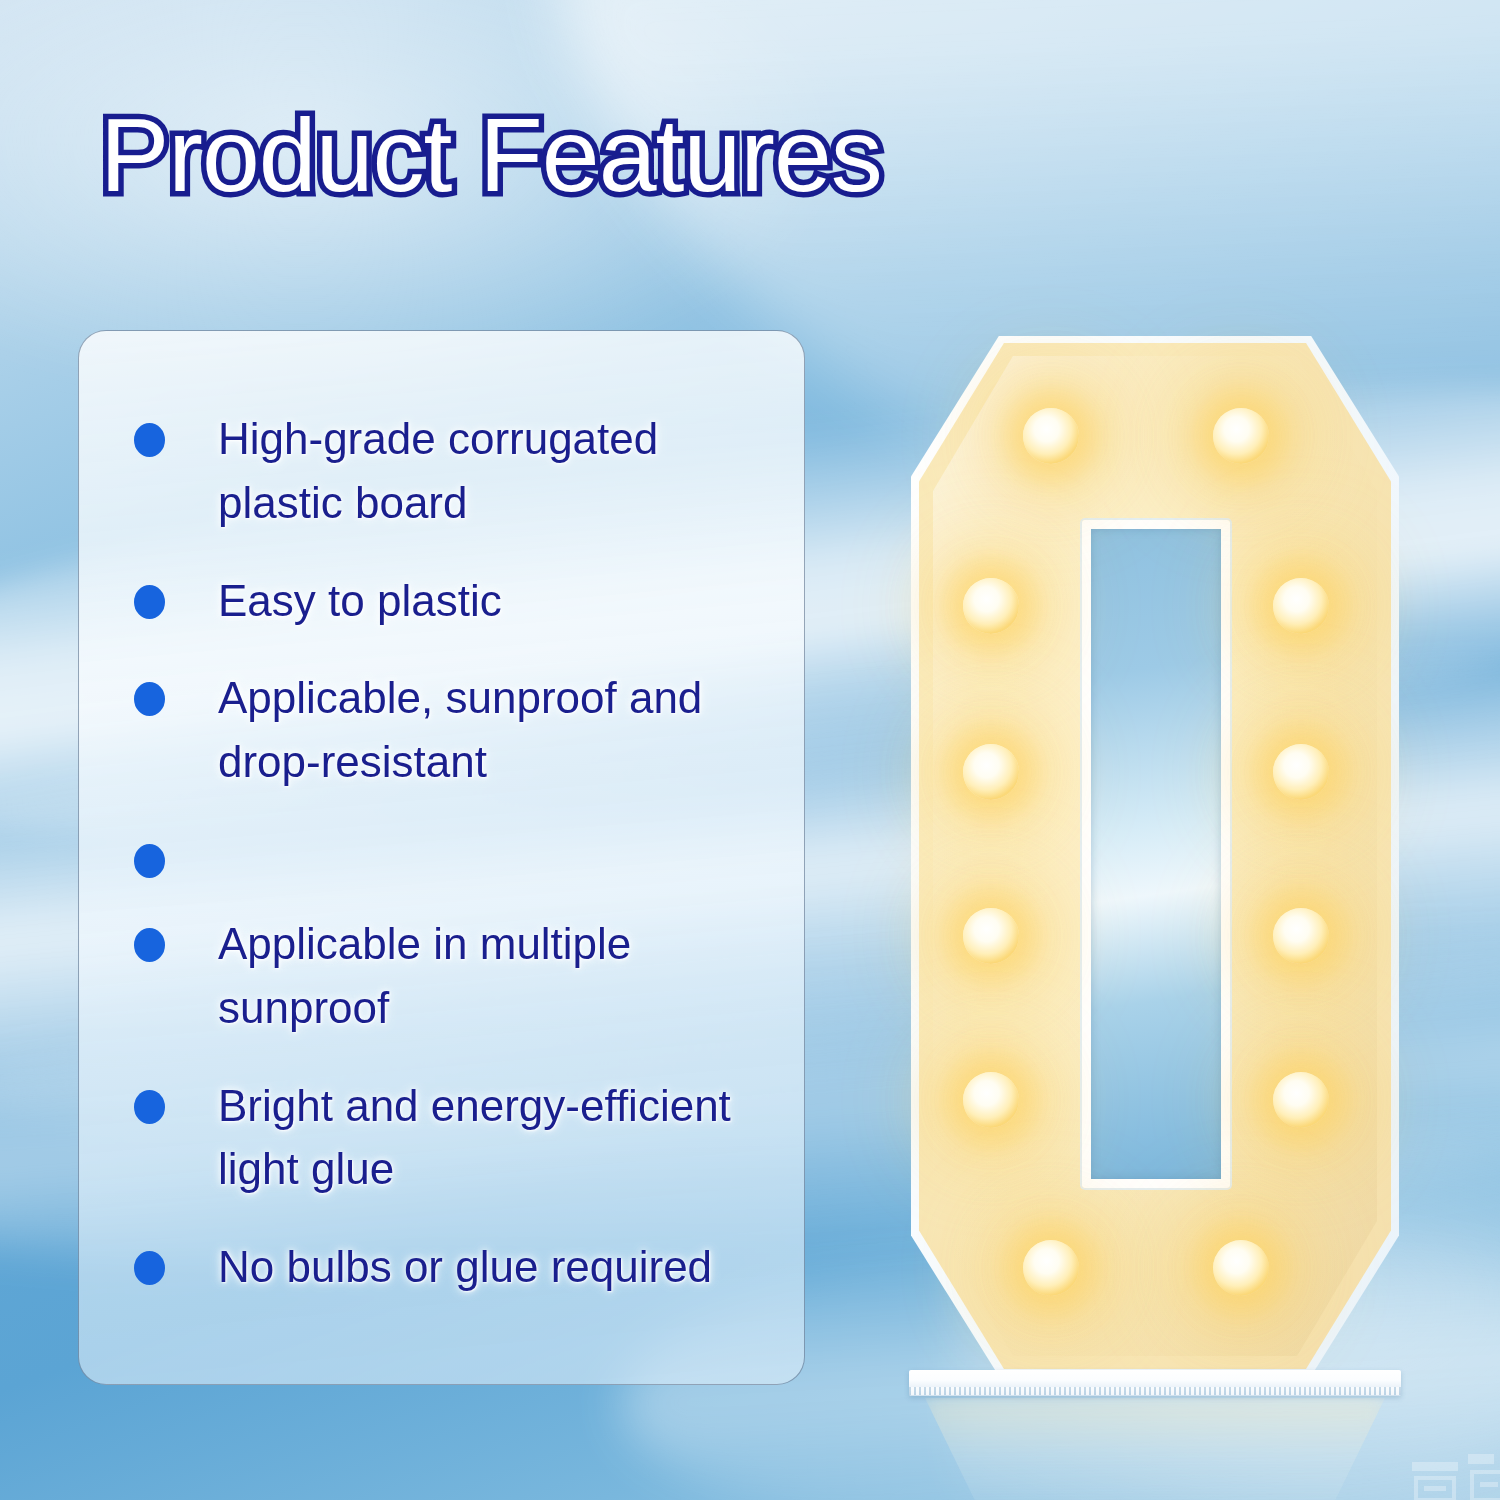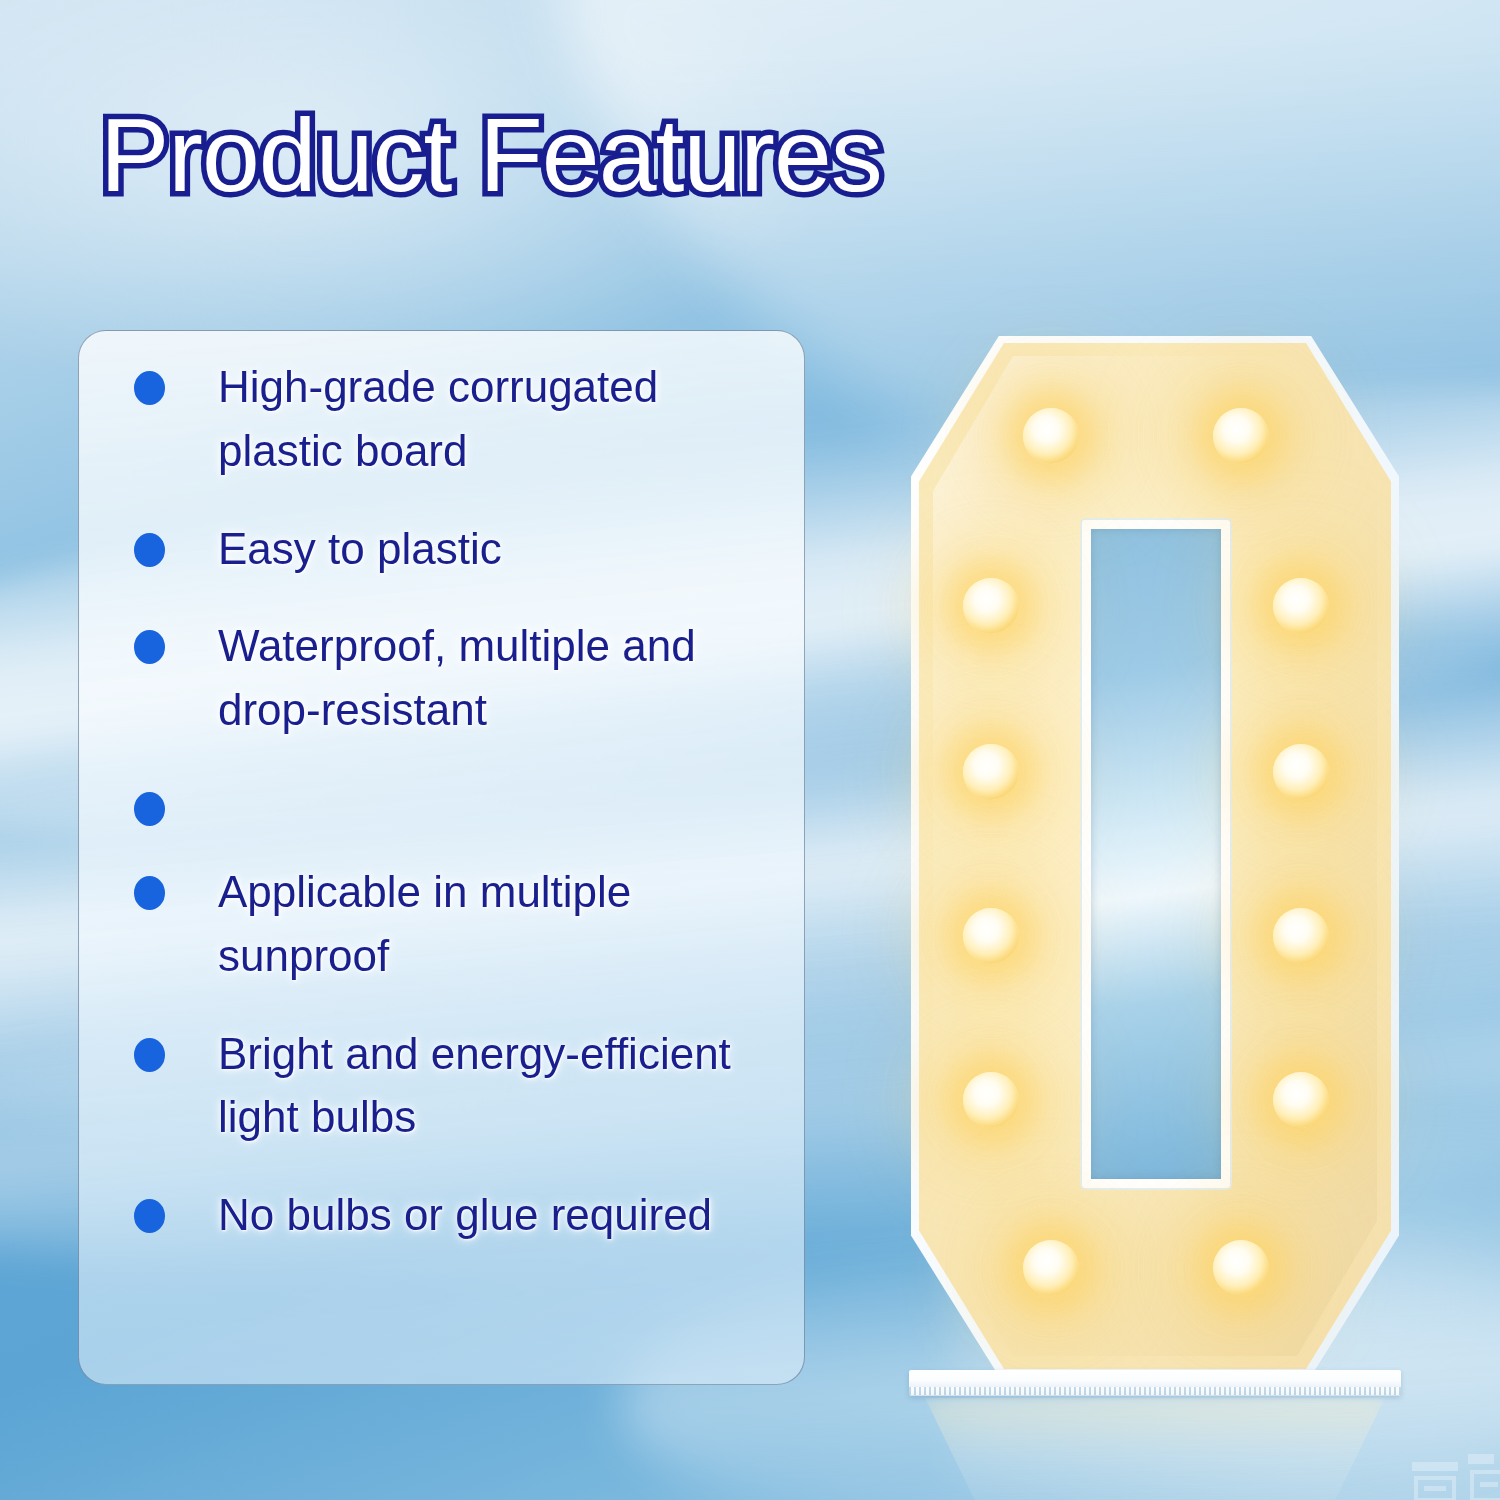--- a/index.html
+++ b/index.html
@@ -136,21 +136,21 @@
         rgba(240,248,254,.66) 55%,
         rgba(226,241,251,.62) 80%,
         rgba(218,236,249,.60) 100%);
     backdrop-filter:blur(2px);
     overflow:hidden;
   }
 
   #feature-list{
     position:absolute;
     left:0; top:0; right:0; bottom:0;
-    padding:24px 20px 20px 55px;
+    padding:76px 20px 20px 55px;
     display:flex;
     flex-direction:column;
   }
 
   .feature-item{
     display:flex;
     align-items:flex-start;
     margin-bottom:34px;
   }
   .feature-item:last-child{ margin-bottom:0; }
@@ -333,35 +333,35 @@
         <span class="feature-text">High-grade corrugated plastic board</span>
       </div>
 
       <div class="feature-item">
         <span class="bullet-dot"></span>
         <span class="feature-text">Easy to plastic</span>
       </div>
 
       <div class="feature-item">
         <span class="bullet-dot"></span>
-        <span class="feature-text">Waterproof, multiple and drop-resistant</span>
+        <span class="feature-text">Applicable, sunproof and drop-resistant</span>
       </div>
 
       <div class="feature-item">
         <span class="bullet-dot"></span>
       </div>
 
       <div class="feature-item">
         <span class="bullet-dot"></span>
         <span class="feature-text">Applicable in multiple sunproof</span>
       </div>
 
       <div class="feature-item">
         <span class="bullet-dot"></span>
-        <span class="feature-text">Bright and energy-efficient light bulbs</span>
+        <span class="feature-text">Bright and energy-efficient light glue</span>
       </div>
 
       <div class="feature-item">
         <span class="bullet-dot"></span>
         <span class="feature-text">No bulbs or glue required</span>
       </div>
 
     </div>
   </div>
 

